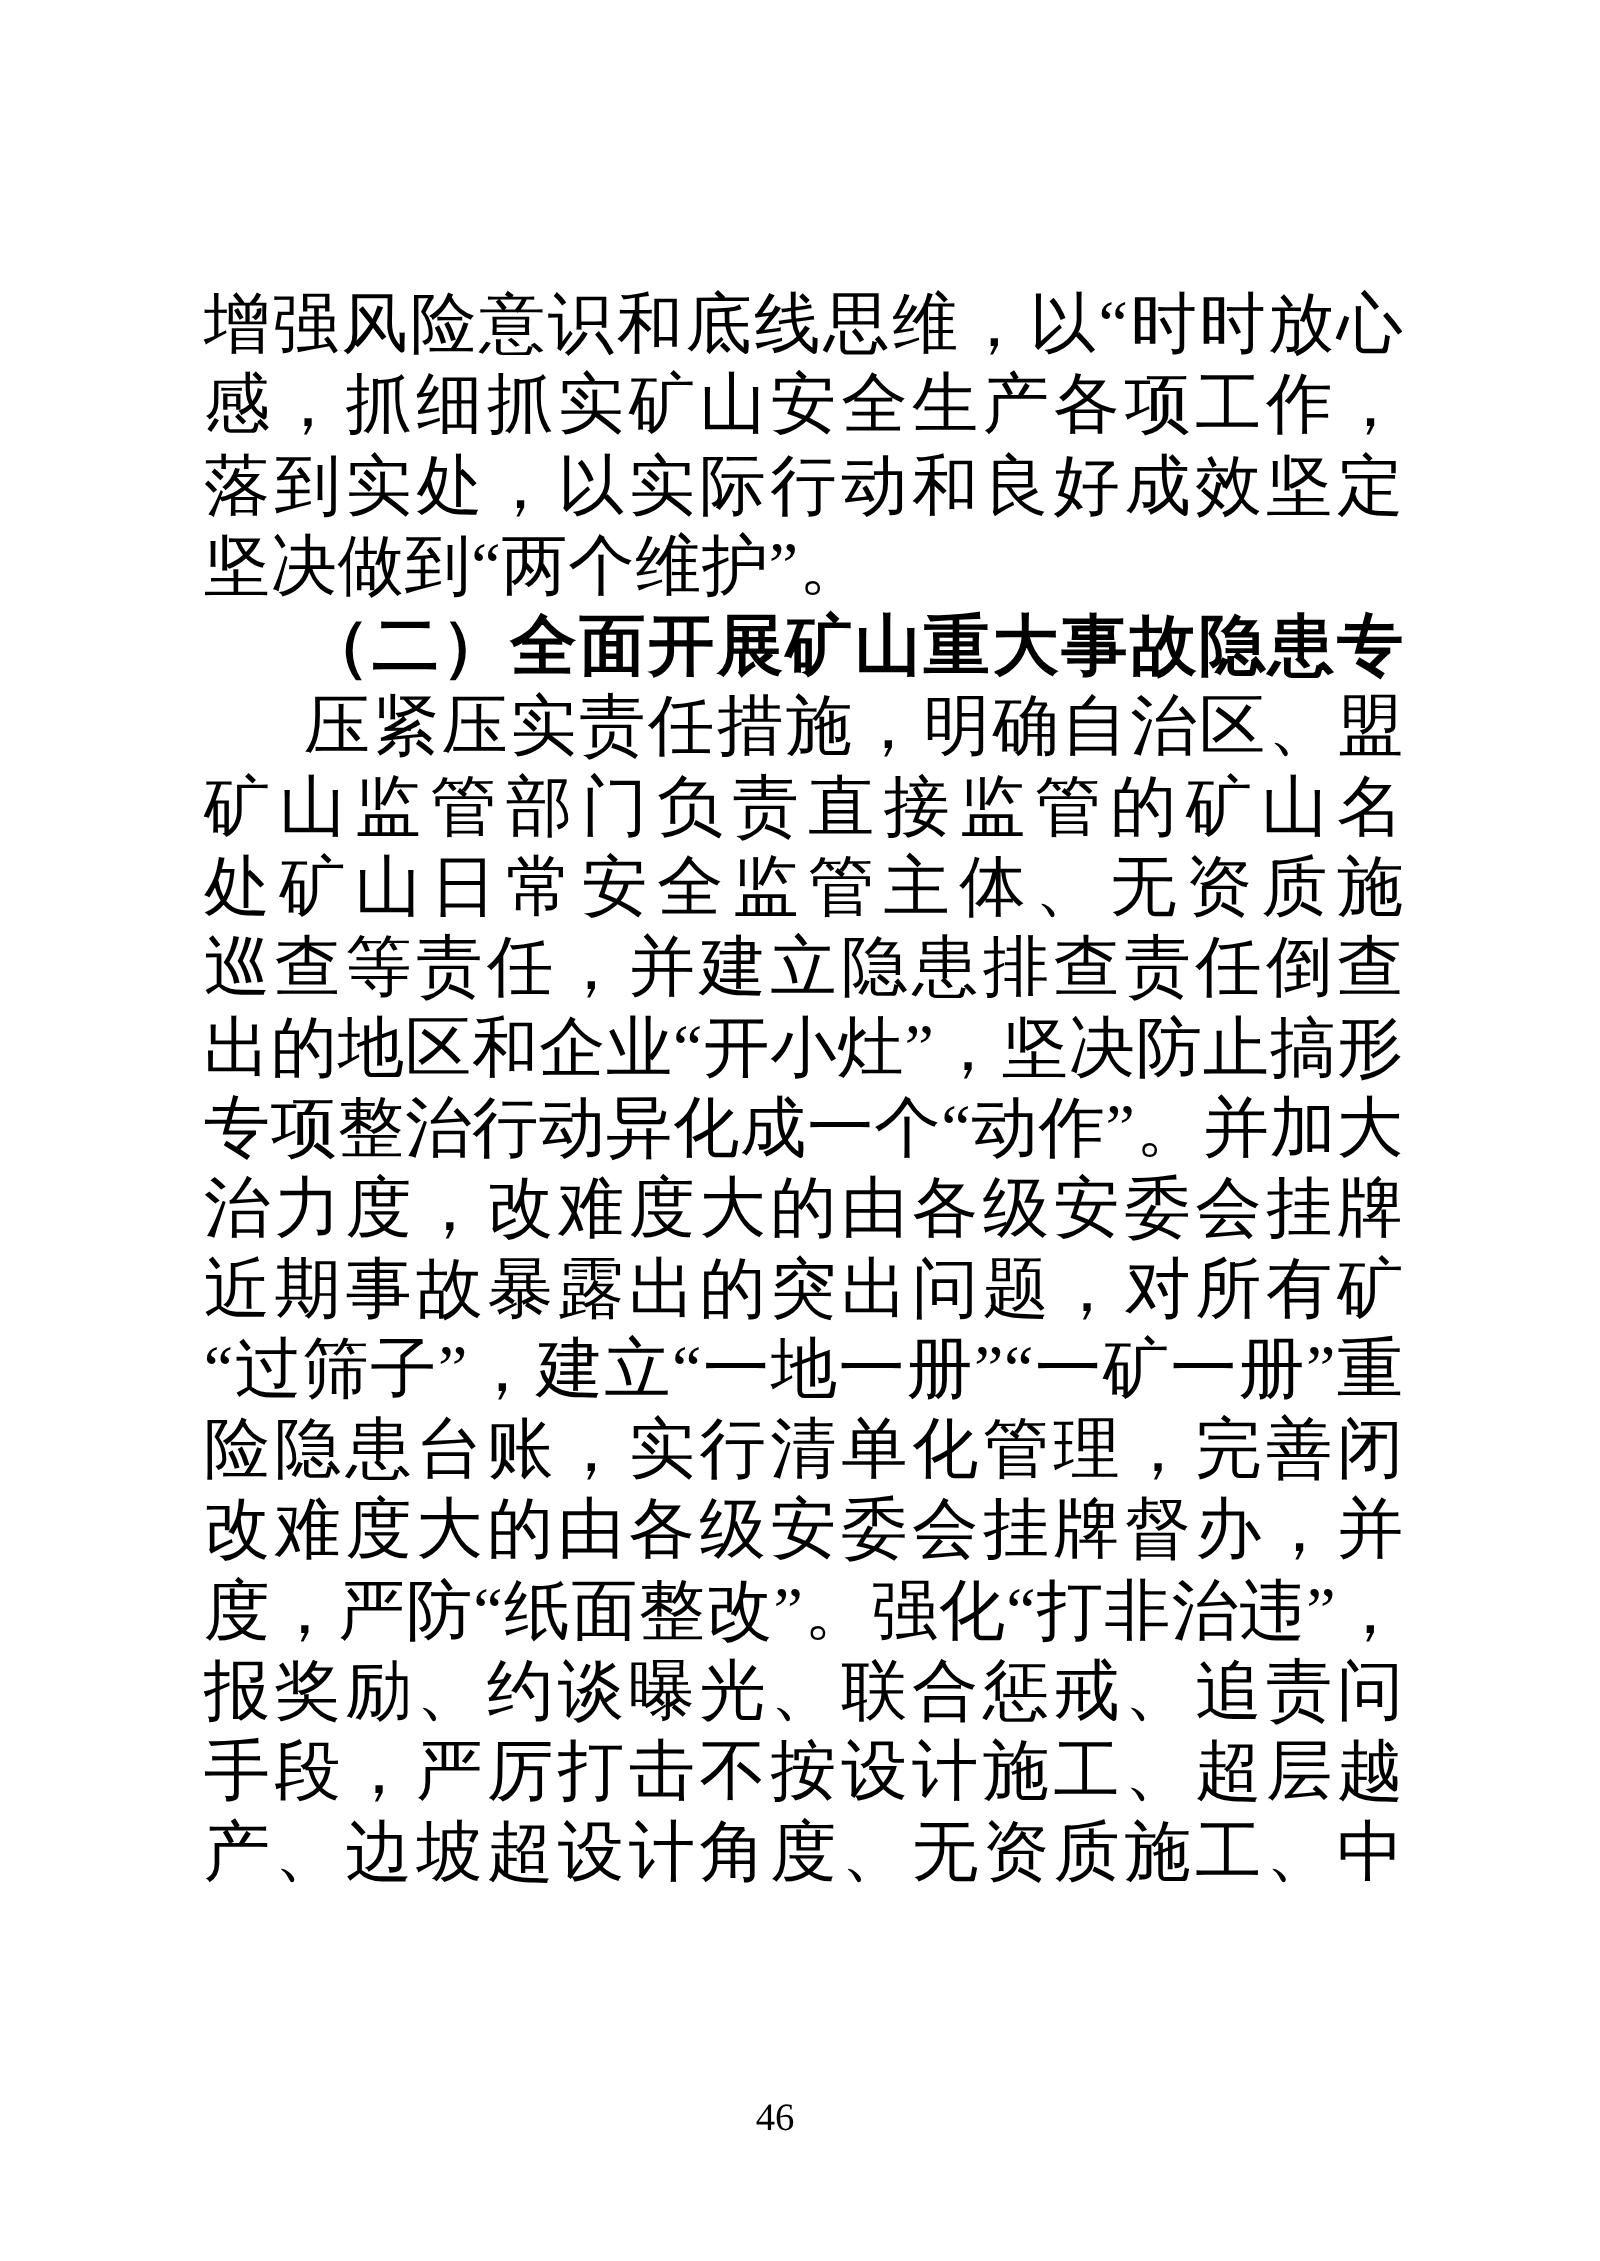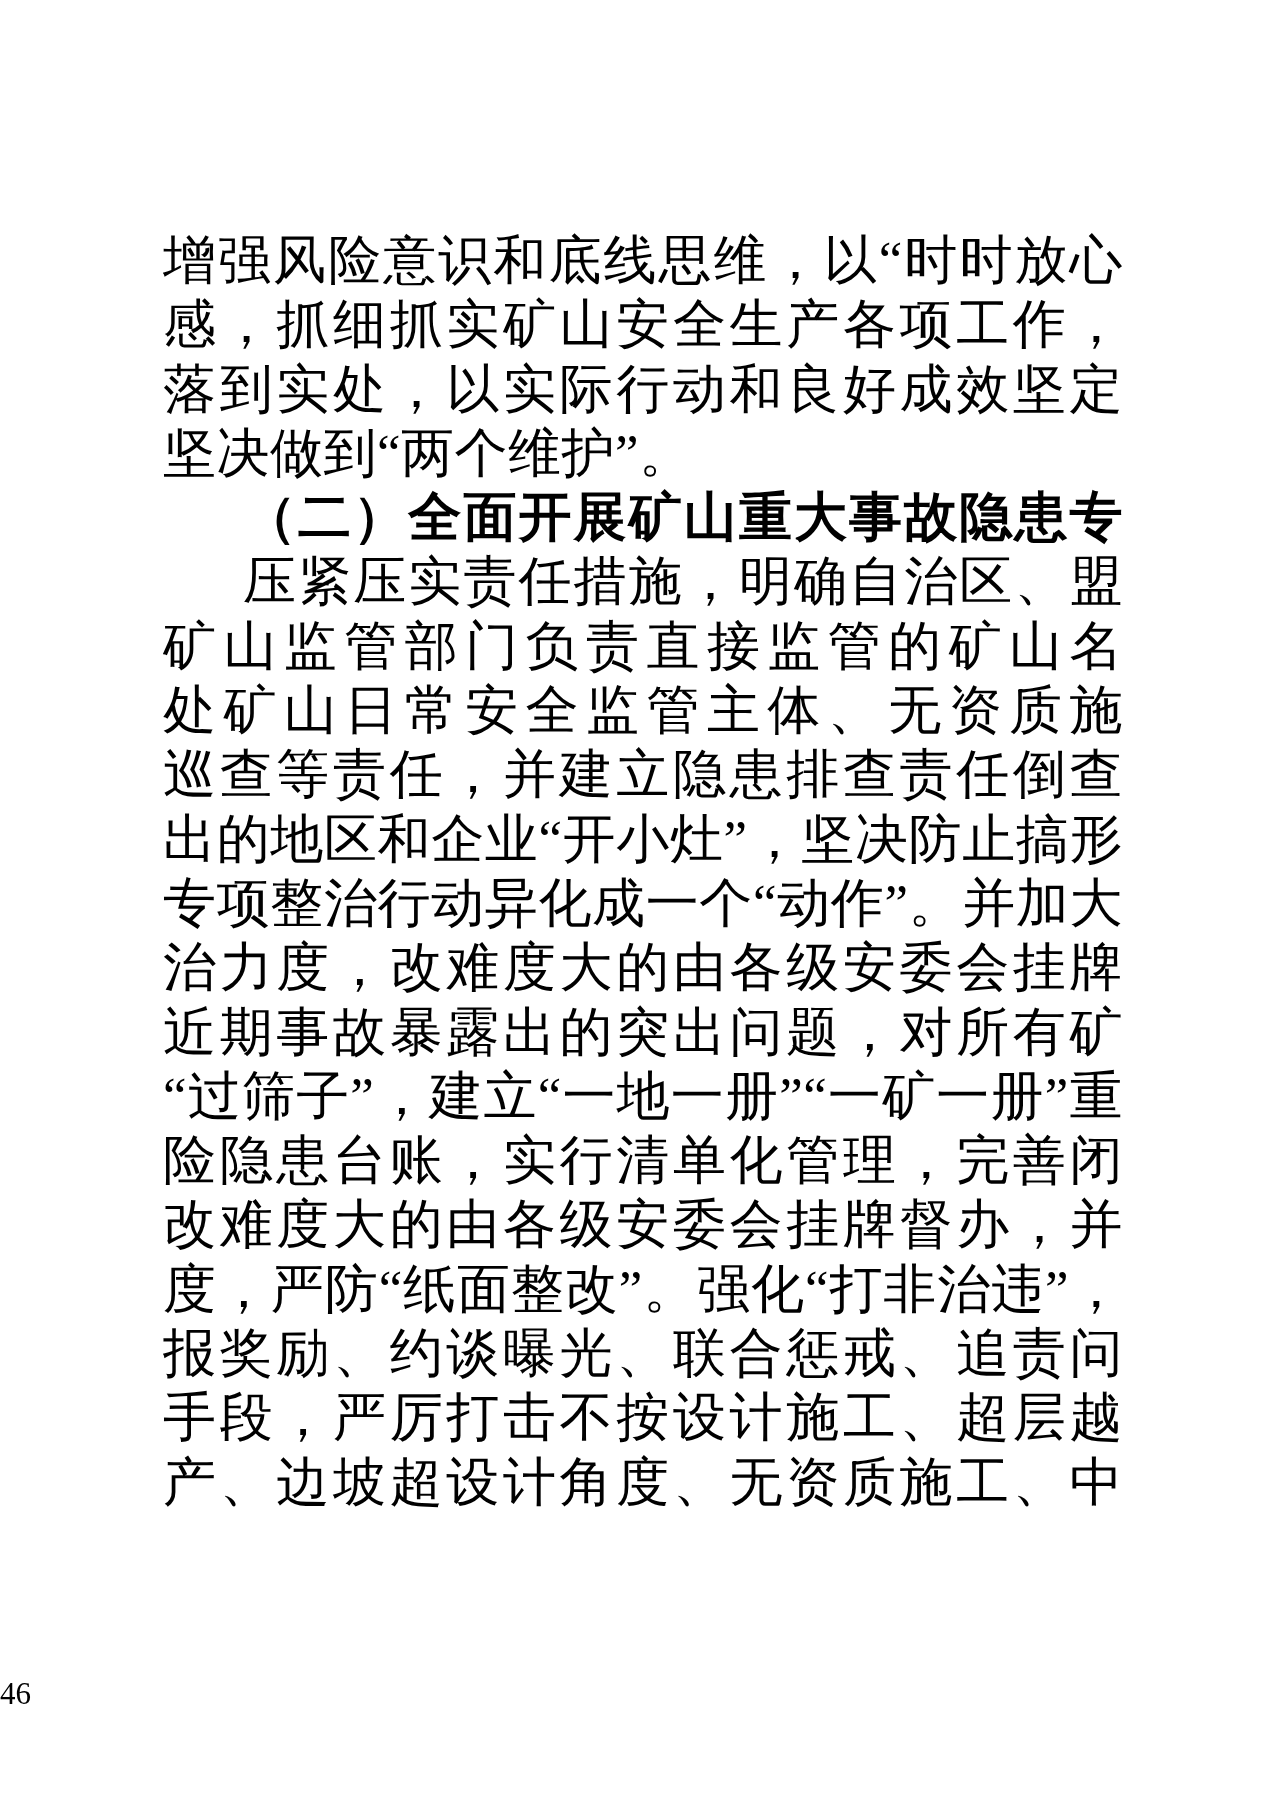--- a/index.html
+++ b/index.html
@@ -42,20 +42,21 @@
     text-indent: 80px;
   }
   .para.heading .line {
     font-weight: 700;
   }
   .page-number {
     position: absolute;
     top: 1674px;
     left: 0;
     width: 1240px;
+    text-align: center;
     font-size: 31px;
     line-height: 40px;
   }
 </style>
 </head>
 <body>
 
 <div class="page">
   <div class="doc">
       <div class="para body">

